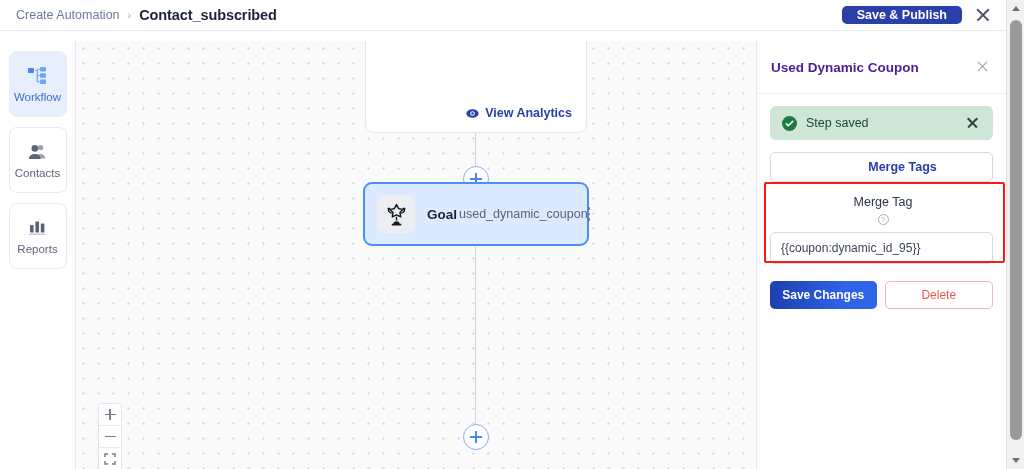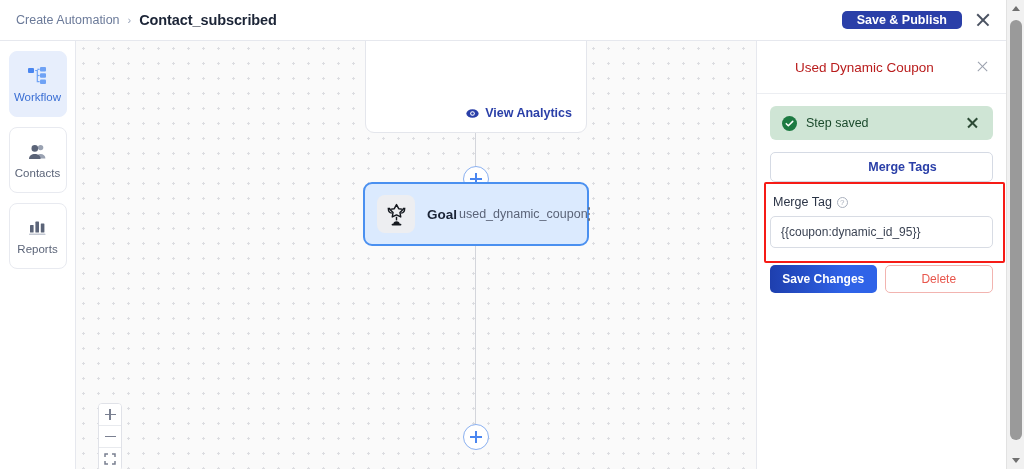--- a/index.html
+++ b/index.html
@@ -6,21 +6,21 @@
   html, body {
     width: 1024px; height: 469px;
     font-family: "Liberation Sans", sans-serif;
     background: #ffffff;
     overflow: hidden;
   }
   .app { position: relative; width: 1024px; height: 469px; }
 
   
   .topbar {
-    position: absolute; top: 0; left: 0; width: 1006px; height: 41px;
+    position: absolute; top: 0; left: 0; width: 1006px; height: 31px;
     background: #fff; border-bottom: 1px solid #e6e8ee;
     display: flex; align-items: center; padding: 0 12px 0 16px;
   }
   .crumb-link { font-size: 12.5px; color: #6b7a99; }
   .crumb-sep { margin: 0 8px; font-size: 11px; color: #9aa5bb; }
   .crumb-current { font-size: 14.5px; font-weight: bold; color: #1b2436; letter-spacing: -0.1px; }
   .topbar-right { margin-left: auto; display: flex; align-items: center; gap: 10px; }
   .btn-publish {
     background: #2a3fa8; color: #fff; font-size: 12.5px; font-weight: bold;
     border: none; border-radius: 5px; padding: 2px 15px; cursor: pointer;
@@ -122,21 +122,21 @@
 
   
   .panel {
     position: absolute; top: 41px; left: 756px; width: 250px; height: 428px;
     background: #fff; border-left: 1px solid #e6e8ee;
   }
   .panel-head {
     height: 53px; display: flex; align-items: center; padding: 0 14px;
     border-bottom: 1px solid #eceef2;
   }
-  .panel-title { font-size: 13.5px; font-weight: normal; color: #b91c1c; margin-left: 24px; }
+  .panel-title { font-size: 13.5px; font-weight: bold; color: #4c1d95; }
   .panel-x {
     margin-left: auto; width: 18px; height: 18px; position: relative; cursor: pointer;
   }
   .panel-x::before, .panel-x::after {
     content: ""; position: absolute; left: 2px; top: 8px; width: 13px; height: 1.3px; background: #9aa0ad;
   }
   .panel-x::before { transform: rotate(45deg); }
   .panel-x::after { transform: rotate(-45deg); }
 
   .panel-body { padding: 12px 13px 0 13px; }
@@ -164,21 +164,21 @@
     border-radius: 5px; color: #2a3fa8; font-size: 12.5px; font-weight: bold;
     cursor: pointer; font-family: inherit; padding-left: 42px;
   }
 
   .redbox {
     position: absolute; left: 7px; top: 141px; width: 241px; height: 81px;
     border: 2.5px solid #f61b16; border-radius: 2px; pointer-events: none;
   }
 
   .field-wrap { margin-top: 13px; position: relative; }
-  .field-label-row { display: flex; align-items: center; gap: 5px; padding-left: 3px; }
+  .field-label-row { display: flex; align-items: center; gap: 5px; padding-left: 3px; flex-direction: column; }
   .field-label { font-size: 12.5px; color: #2b3446; }
   .help-ico {
     width: 11px; height: 11px; border-radius: 50%; border: 1px solid #a9b0bd;
     color: #a9b0bd; font-size: 8px; line-height: 9px; text-align: center; cursor: pointer;
   }
   .field-input {
     margin-top: 7px; width: 100%; height: 32px; border: 1px solid #d8dce4;
     border-radius: 5px; padding: 0 10px; font-size: 12px; color: #3c4char;
     color: #3c4454; font-family: inherit; background: #fff;
   }

